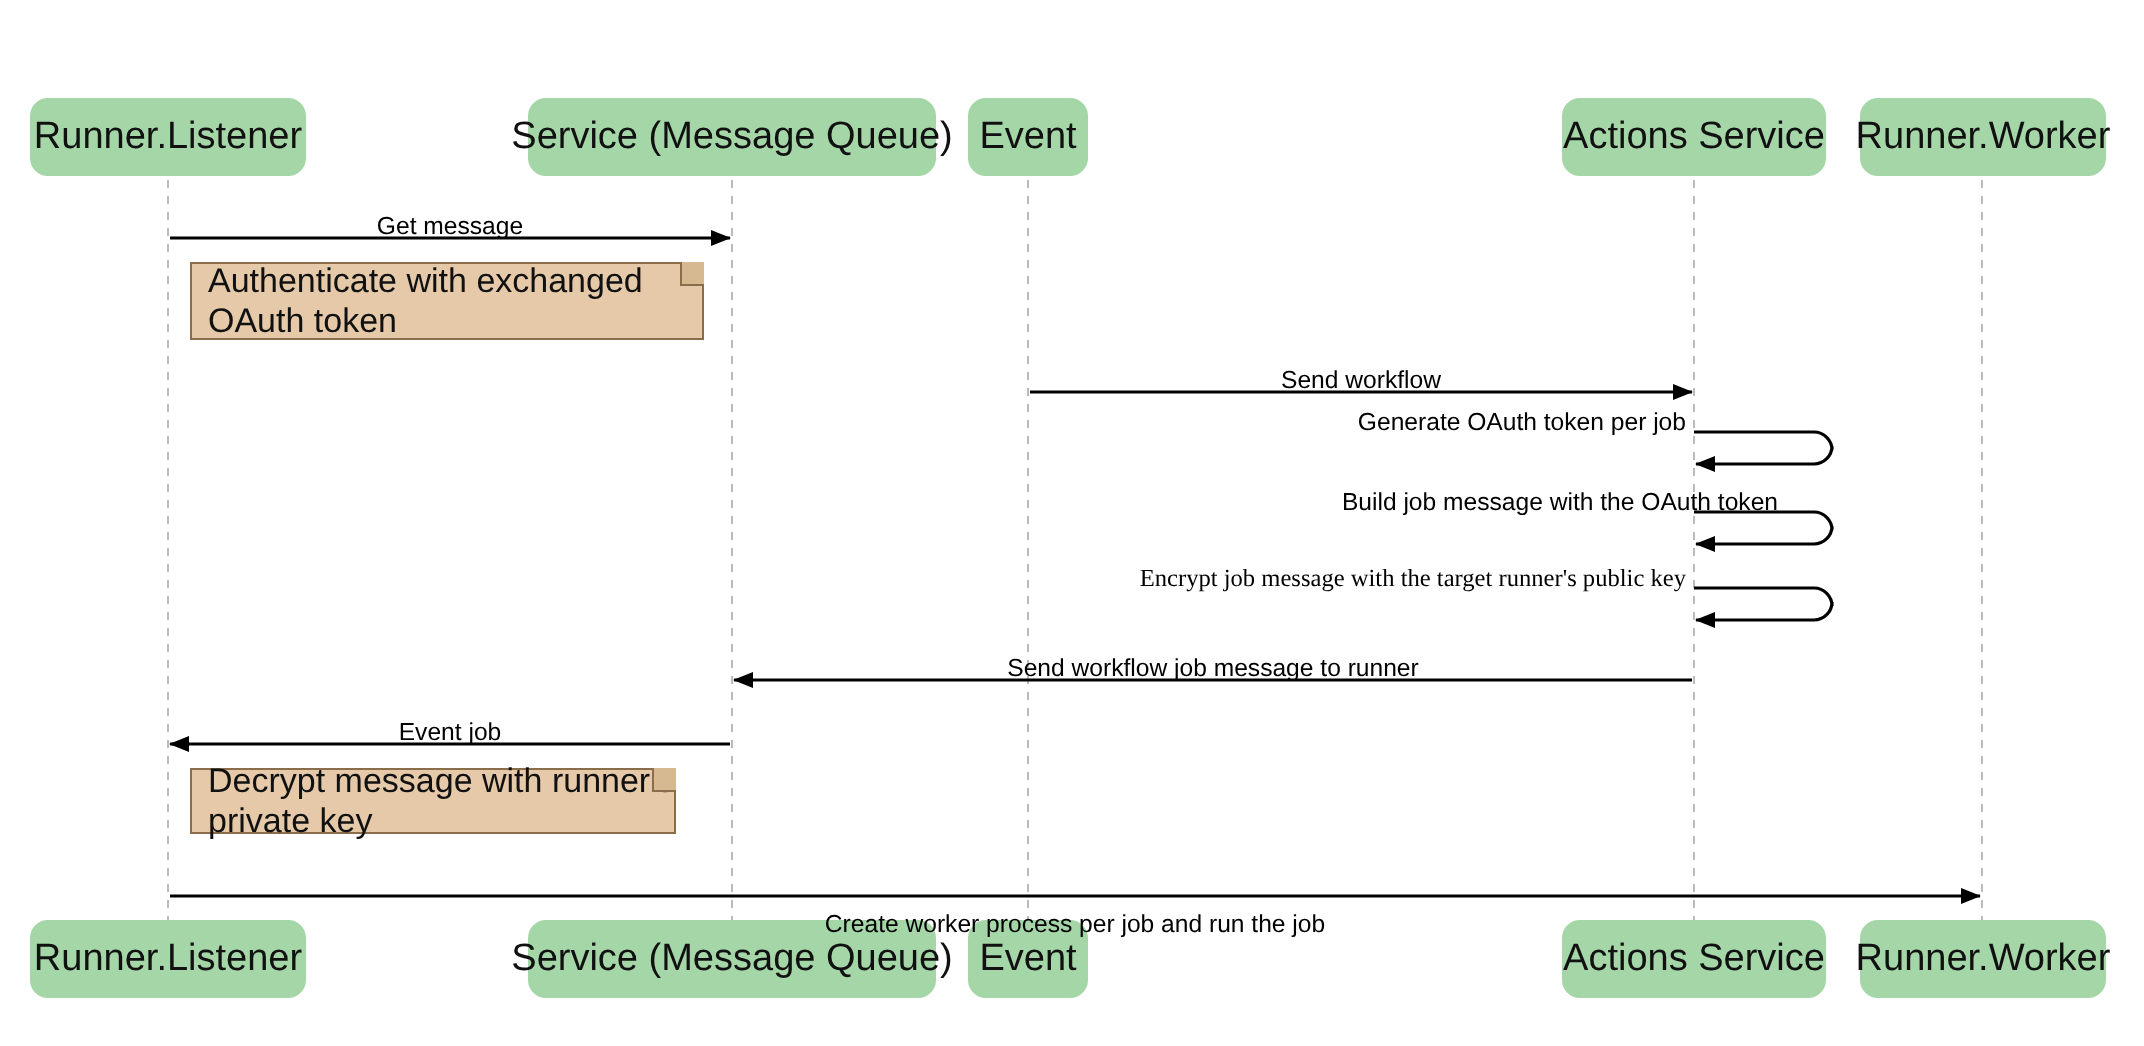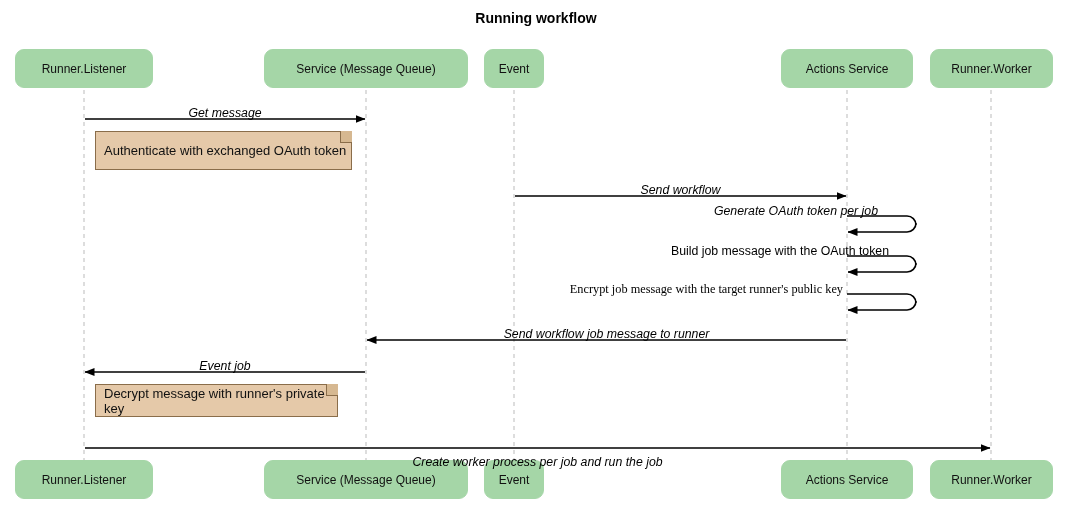--- a/index.html
+++ b/index.html
@@ -3,35 +3,34 @@
 <meta charset="utf-8">
 <style>
   html,body{margin:0;padding:0;background:#ffffff;}
   body{font-family:"Liberation Sans","DejaVu Sans",sans-serif;}
   #canvas{position:relative;width:1072px;height:523px;background:#ffffff;overflow:hidden;}
   #svg{position:absolute;left:0;top:0;width:1072px;height:523px;}
   .ttl{position:absolute;left:0;top:10px;width:1072px;text-align:center;
        font-size:14px;font-weight:bold;color:#000;}
   .pbox{position:absolute;box-sizing:border-box;background:#a5d6a7;border:1px solid #a5d6a7;
         border-radius:9px;display:flex;align-items:center;justify-content:center;
-        font-size:12px;color:#111;white-space:nowrap;}
+        font-size:19px;color:#111;white-space:nowrap;}
   .note{position:absolute;box-sizing:border-box;background:#e5c9a9;border:1px solid #8a6d4a;
-        font-size:13px;color:#111;display:flex;align-items:center;padding-left:8px;}
+        font-size:17px;color:#111;display:flex;align-items:center;padding-left:8px;}
   .note .fold{position:absolute;right:-1px;top:-1px;width:11px;height:11px;
         background:#d6b891;border-left:1px solid #8a6d4a;border-bottom:1px solid #8a6d4a;}
   .mlbl{position:absolute;font-size:12.3px;color:#000;white-space:nowrap;}
-  .mlbl.ctr{text-align:center;transform:translateX(-50%);font-style:italic;}
+  .mlbl.ctr{text-align:center;transform:translateX(-50%);}
   .mlbl.rgt{text-align:right;transform:translateX(-100%);}
 </style>
 </head>
 <body>
 
 <div id="canvas">
 
-  <div class="ttl">Running workflow</div>
 
   <svg id="svg" xmlns="http://www.w3.org/2000/svg">
     <defs>
       <marker id="ah" markerWidth="10" markerHeight="8" refX="9.5" refY="4" orient="auto" markerUnits="userSpaceOnUse">
         <path d="M0,0 L10,4 L0,8 z" fill="#000"></path>
       </marker>
     </defs>
     <g id="lifelines">
         <line x1="84" x2="84" y1="90" y2="460" stroke="#bbbbbb" stroke-width="1" stroke-dasharray="4,4"></line>
         <line x1="366" x2="366" y1="90" y2="460" stroke="#bbbbbb" stroke-width="1" stroke-dasharray="4,4"></line>
@@ -91,21 +90,21 @@
         <span class="fold"></span>
       </div>
       <div class="note" style="left: 95px; top: 384px; width: 243px; height: 33px; align-items: center;">
         <span>Decrypt message with runner's private key</span>
         <span class="fold"></span>
       </div>
     </div>
   <div id="labels-layer">
       <div class="mlbl ctr" style="left: 225px; top: 106px;">Get message</div>
       <div class="mlbl ctr" style="left: 680.5px; top: 183px;">Send workflow</div>
-      <div class="mlbl rgt" style="left: 878px; top: 204px; font-style: italic;">Generate OAuth token per job</div>
+      <div class="mlbl rgt" style="left: 843px; top: 204px;">Generate OAuth token per job</div>
       <div class="mlbl rgt" style="left: 889px; top: 244px;">Build job message with the OAuth token</div>
       <div class="mlbl rgt" style="left: 843px; top: 282px; font-family: Liberation Serif, serif;">Encrypt job message with the target runner's public key</div>
       <div class="mlbl ctr" style="left: 606.5px; top: 327px;">Send workflow job message to runner</div>
       <div class="mlbl ctr" style="left: 225px; top: 359px;">Event job</div>
       <div class="mlbl ctr" style="left: 537.5px; top: 435px; margin-top: 20px;">Create worker process per job and run the job</div>
     </div>
 
 </div>
 
 </body></html>

